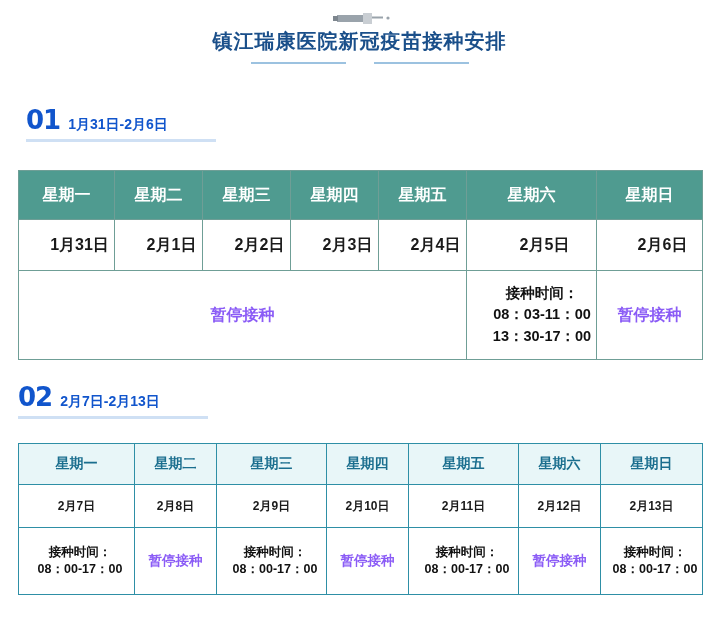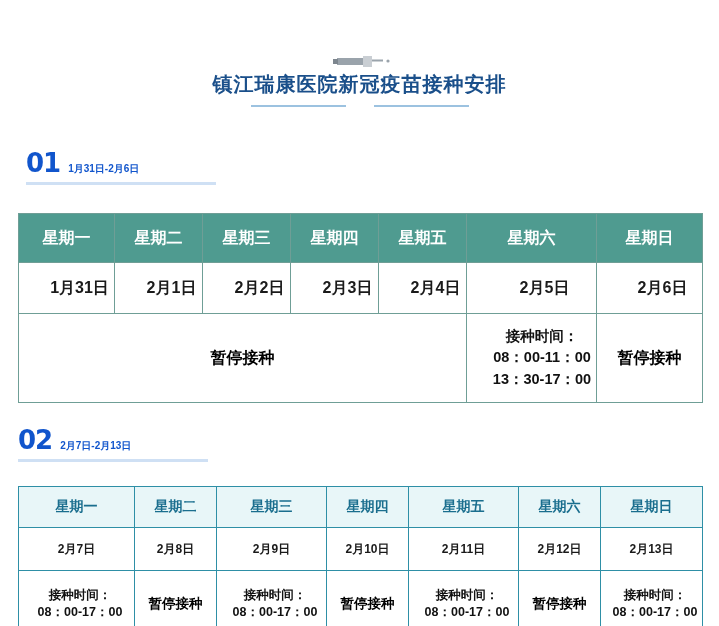--- a/index.html
+++ b/index.html
@@ -17,21 +17,20 @@
   .page {
     position: relative;
     width: 719px;
     height: 626px;
   }
 
   
   .header {
     position: relative;
     height: 78px;
-    margin-top: 43px;
   }
   .syringe {
     position: absolute;
     left: 333px;
     top: 10px;
     width: 60px;
     height: 16px;
   }
   .title-wrap {
     position: absolute;
@@ -69,21 +68,21 @@
     margin: 0 0 0 18px;
   }
   .sec-num {
     font-size: 26px;
     font-weight: bold;
     color: #1155cc;
     font-family: "DejaVu Sans", sans-serif;
     letter-spacing: -1px;
   }
   .sec-range {
-    font-size: 10px;
+    font-size: 14px;
     font-weight: bold;
     color: #1155cc;
   }
   .sec-underline {
     margin: 4px 0 0 18px;
     height: 3px;
     width: 190px;
     background: #cfe0f4;
   }
 
@@ -114,21 +113,21 @@
     font-weight: bold;
     height: 48px;
     color: #1a1a1a;
     padding-left: 27px;
   }
   .t1 .noterow td {
     height: 86px;
     vertical-align: middle;
   }
   .pause {
-    color: #000000;
+    color: #8b5cf6;
     font-size: 16px;
     font-weight: bold;
   }
   .timeblock {
     font-size: 14.5px;
     font-weight: bold;
     line-height: 1.45;
     color: #111;
     text-align: left;
     padding-left: 22px;
@@ -231,21 +230,21 @@
         <td>2月2日</td>
         <td>2月3日</td>
         <td>2月4日</td>
         <td>2月5日</td>
         <td>2月6日</td>
       </tr>
       <tr class="noterow">
         <td colspan="5" class="pause">暂停接种</td>
         <td class="timeblock">
           <div>接种时间：</div>
-          <div>08：00-11：00</div>
+          <div>08：03-11：00</div>
           <div>13：30-17：00</div>
         </td>
         <td class="pause">暂停接种</td>
       </tr>
     </tbody>
   </table>
 
   <div style="position:absolute; left:0; top:382px; width:100%;">
     <div class="section-head">
       <div class="sec-num">02</div>

